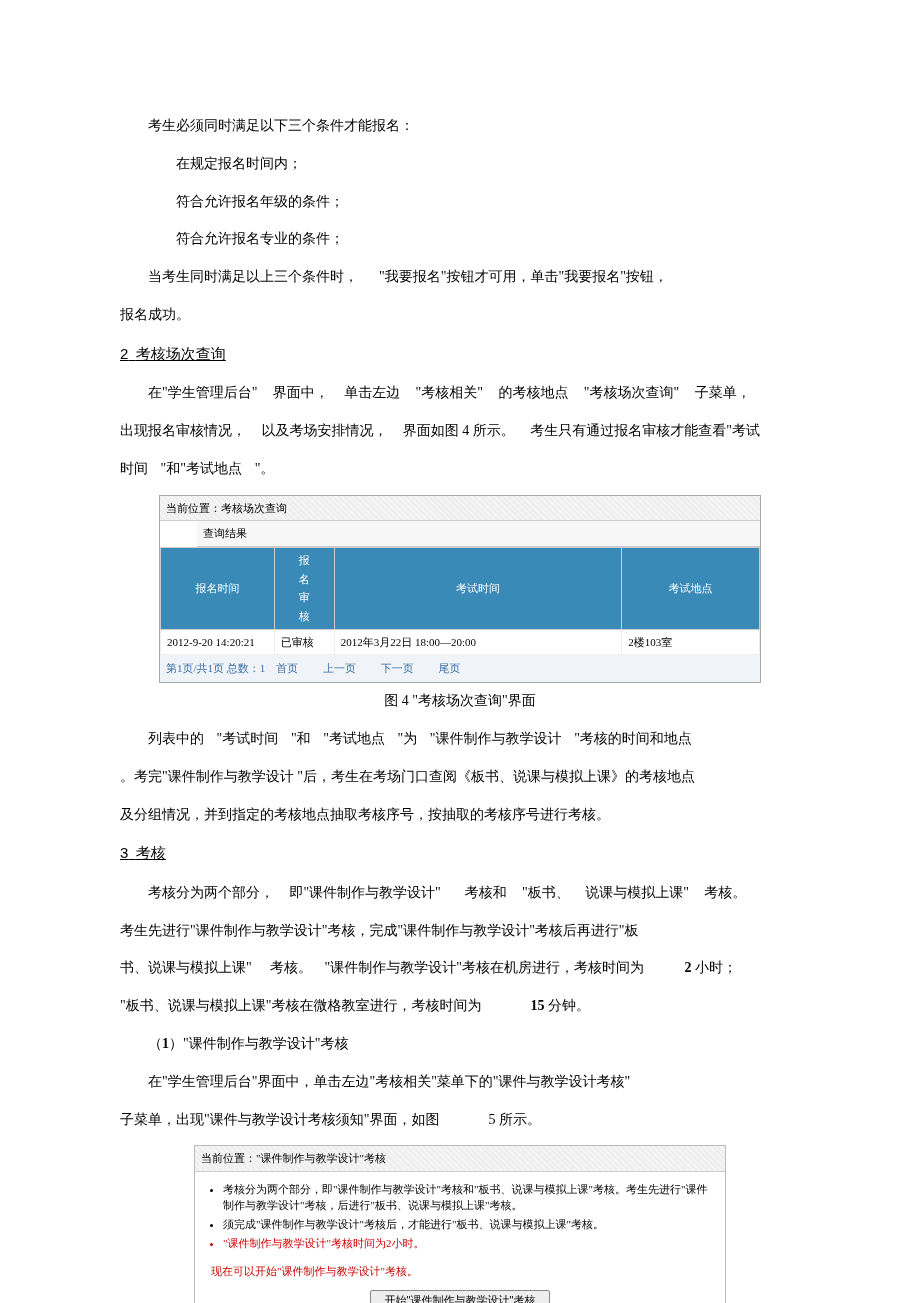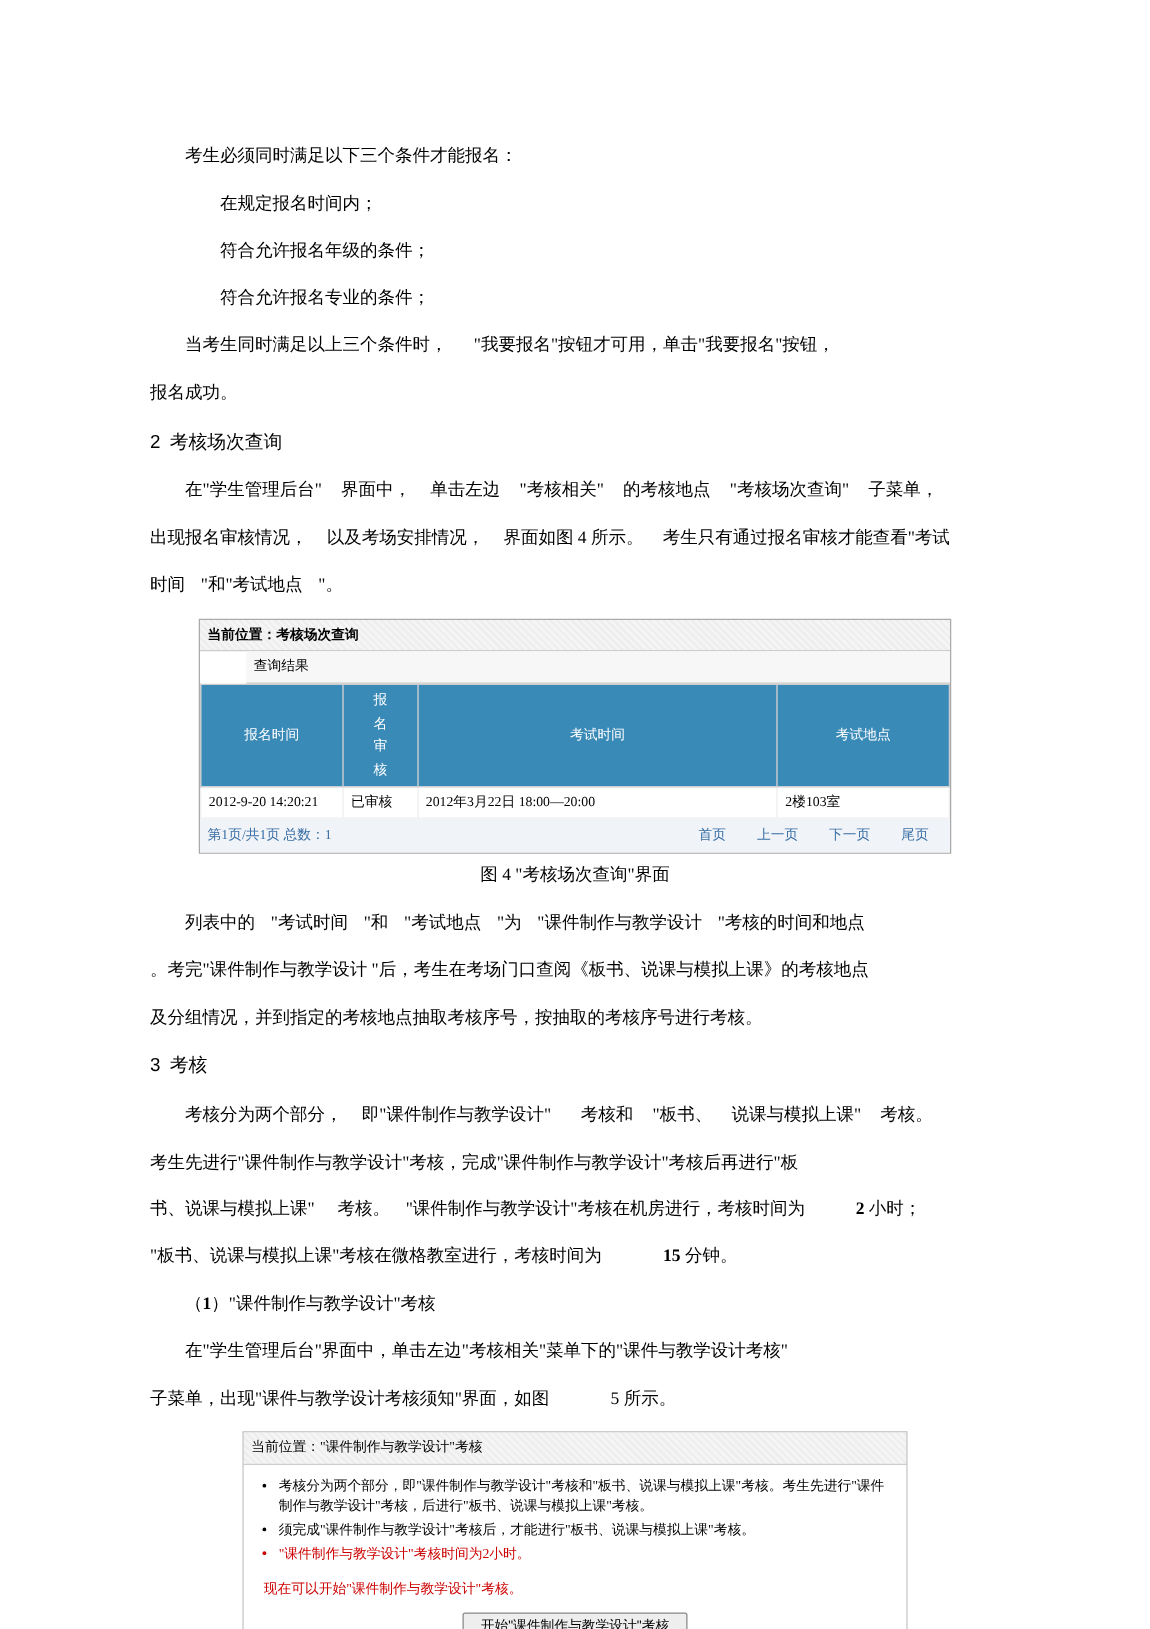--- a/index.html
+++ b/index.html
@@ -9,29 +9,29 @@
     color: #000;
     background: #fff;
     margin: 0;
     padding: 100px 120px 60px 120px;
     width: 920px;
     box-sizing: border-box;
   }
   .indent { text-indent: 2em; }
   .indent2 { text-indent: 4em; }
   .section-num { font-family: Arial, sans-serif; }
-  h3.sec { font-size: 15px; font-weight: normal; margin: 10px 0 6px 0; }
+  h3.sec { font-size: 15px; font-weight: normal; margin: 10px 0 6px 0; text-decoration: underline; }
   .bold { font-weight: bold; }
   .fig-wrap { margin: 10px auto 4px auto; width: 600px; border: 1px solid #aaa; }
-  .fig-head { font-size: 11px; padding: 3px 6px; border-bottom: 1px solid #ccc; background: repeating-linear-gradient(45deg,#f5f5f5,#f5f5f5 2px,#eee 2px,#eee 4px); font-weight: bold; }
+  .fig-head { font-size: 11px; padding: 3px 6px; border-bottom: 1px solid #ccc; background: repeating-linear-gradient(45deg,#f5f5f5,#f5f5f5 2px,#eee 2px,#eee 4px); }
   .fig-sub { font-size: 11px; padding: 3px 6px; border-bottom: 1px solid #ccc; background: #f7f7f7; margin-left: 37px; }
   table.q { width: 100%; border-collapse: collapse; font-size: 11px; }
   table.q th { background: #3a8ab8; color: #fff; font-weight: normal; padding: 3px 20px; text-align: center; border: 1px solid #ccc; }
   table.q td { padding: 3px 6px; border: 1px solid #eee; }
-  .pager { display: flex; justify-content: space-between; font-size: 11px; padding: 4px 6px; color: #3a6ea5; background: #f0f4f8; }
+  .pager { display: flex; font-size: 11px; padding: 4px 6px; color: #3a6ea5; background: #f0f4f8; }
   .pager .links span { margin: 0 11px; }
   .fig-caption { text-align: center; font-size: 14px; margin: 6px 0 10px 0; }
   .fig5 { margin: 6px auto 4px auto; width: 530px; border: 1px solid #bbb; font-size: 11px; }
   .fig5 .bar { padding: 3px 6px; background: repeating-linear-gradient(45deg,#f5f5f5,#f5f5f5 2px,#eee 2px,#eee 4px); border-bottom: 1px solid #ccc; }
   .fig5 .body { background: #fff; padding: 6px 10px 10px 10px; }
   .fig5 .title { text-align: center; font-family: "KaiTi","STKaiti",serif; font-size: 20px; font-weight: bold; color: #3a8ab8; letter-spacing: 4px; margin: 4px 0 8px 0; }
   .fig5 ul { list-style: disc; padding-left: 18px; margin: 0 0 10px 0; }
   .fig5 ul li { margin: 4px 0; line-height: 1.4; }
   .fig5 .red { color: #c00; }
   .fig5 .btnrow { text-align: center; margin-top: 10px; }

